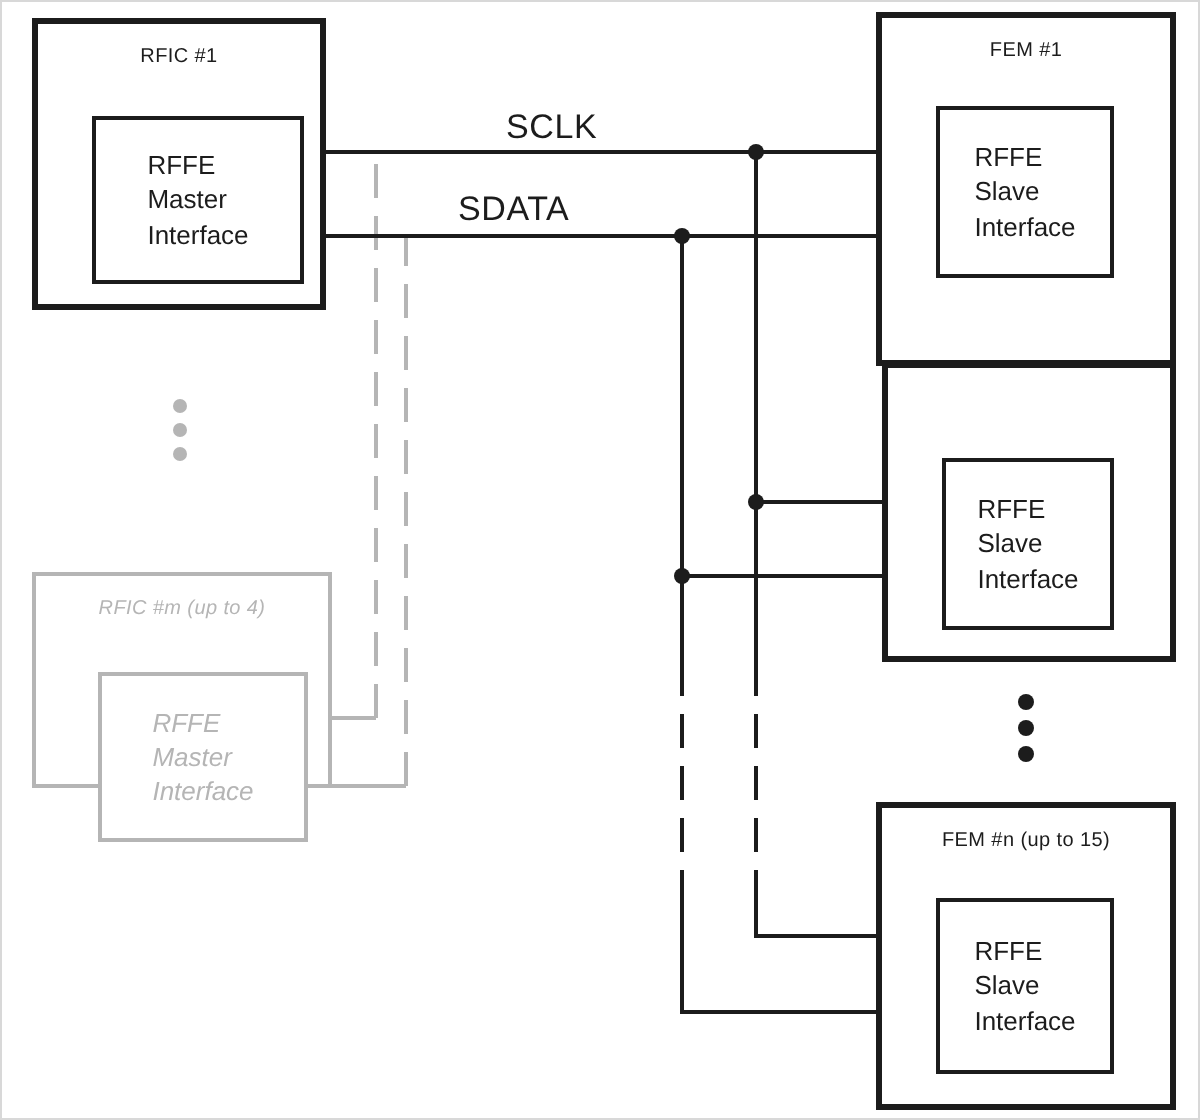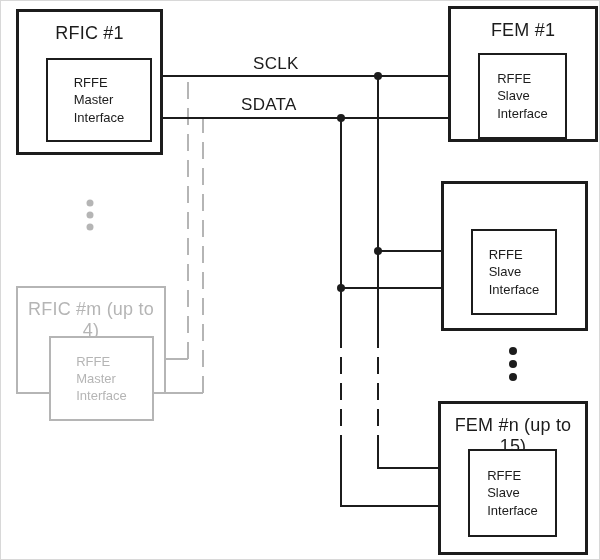--- a/index.html
+++ b/index.html
@@ -24,21 +24,21 @@
     background: #ffffff;
     border: 3px solid var(--line, #1c1c1c);
   }
   .block.muted {
     border: 2px solid var(--muted, #b5b5b5);
     color: var(--muted, #b5b5b5);
   }
   .block-title {
     margin-top: 11px;
     text-align: center;
-    font-size: 18px;
+    font-size: 10px;
     letter-spacing: 0.2px;
   }
   .inner {
     position: absolute;
     border: 2px solid var(--line, #1c1c1c);
     background: #ffffff;
     display: flex;
     align-items: center;
     justify-content: center;
     text-align: left;
@@ -97,43 +97,43 @@
     </g>
   </svg>
 
   <div class="block" style="left:15px; top:8px; width:147px; height:146px;">
     <div class="block-title">RFIC #1</div>
     <div class="inner" style="left:27px; top:46px; width:106px; height:84px;">RFFE
 Master
 Interface</div>
   </div>
 
-  <div class="block muted" style="left:15px; top:285px; width:150px; height:108px;">
+  <div class="block muted" style="left:15px; top:285px; width:150px; height:108px;font-style:italic;">
     <div class="block-title">RFIC #m (up to 4)</div>
     <div class="inner" style="left:31px; top:48px; width:105px; height:85px;">RFFE
 Master
 Interface</div>
   </div>
 
-  <div class="block" style="left:437px; top:5px; width:150px; height:136px;margin-left:10px;">
+  <div class="block" style="left:437px; top:5px; width:150px; height:177px;">
     <div class="block-title">FEM #1</div>
     <div class="inner" style="left:27px; top:44px; width:89px; height:86px;">RFFE
 Slave
 Interface</div>
   </div>
 
   <div class="block" style="left:440px; top:180px; width:147px; height:150px;">
     <div class="inner" style="left:27px; top:45px; width:86px; height:86px;">RFFE
 Slave
 Interface</div>
   </div>
 
   <div class="block" style="left:437px; top:400px; width:150px; height:154px;">
     <div class="block-title">FEM #n (up to 15)</div>
     <div class="inner" style="left:27px; top:45px; width:89px; height:88px;">RFFE
 Slave
 Interface</div>
   </div>
 
   <div class="signal-label" style="left:252px; top:53px;">SCLK</div>
-  <div class="signal-label" style="left:240px; top:94px;text-align:center;">SDATA</div>
+  <div class="signal-label" style="left:228px; top:94px;text-align:center;">SDATA</div>
 
 </div>
 
 </body></html>

